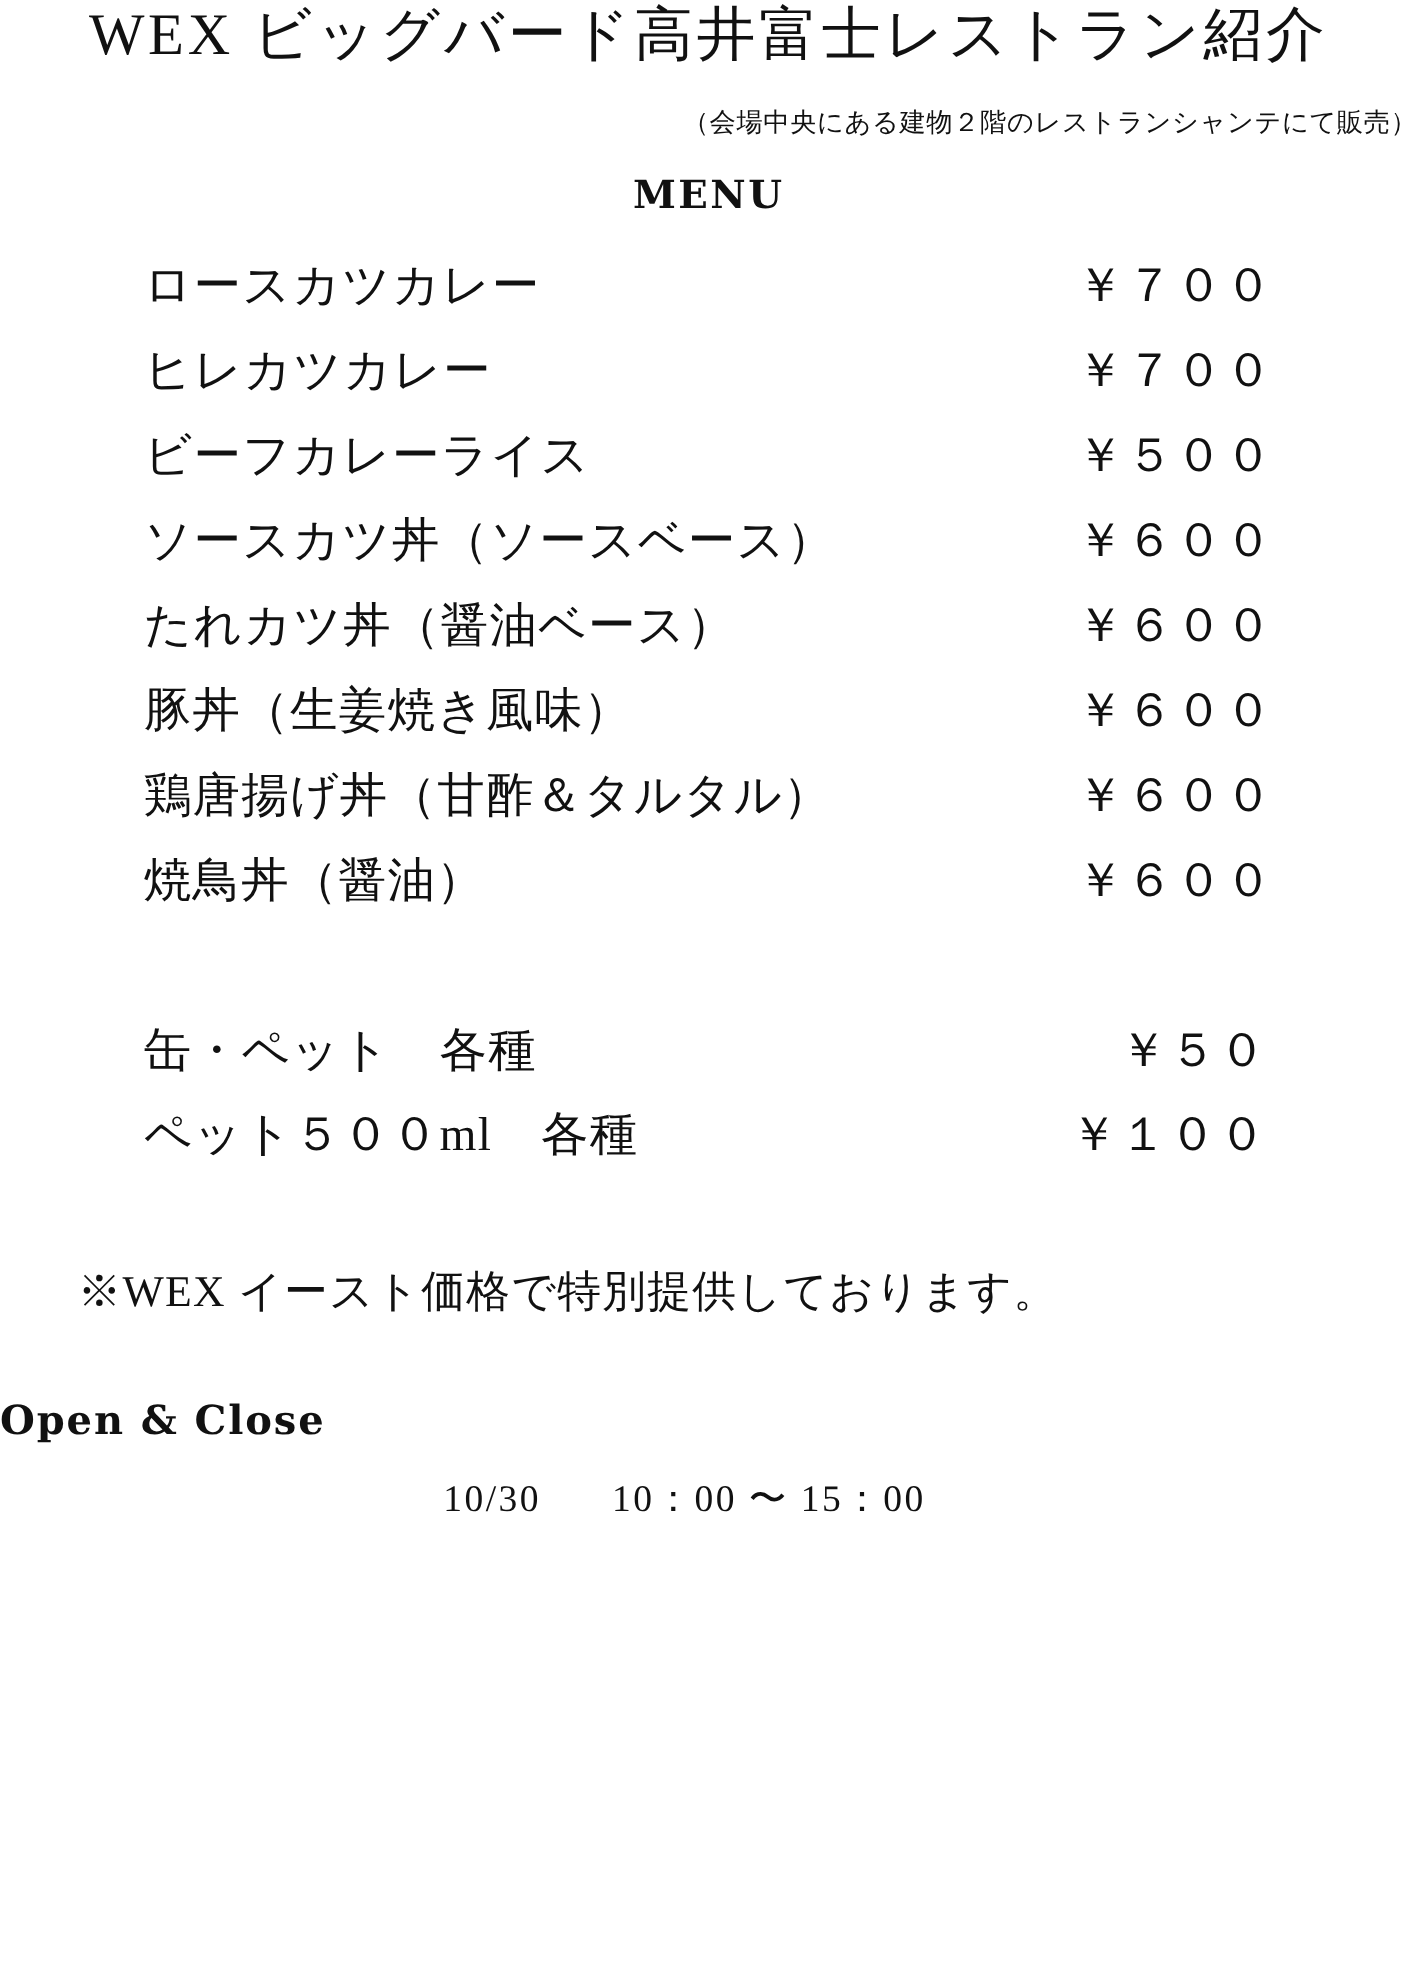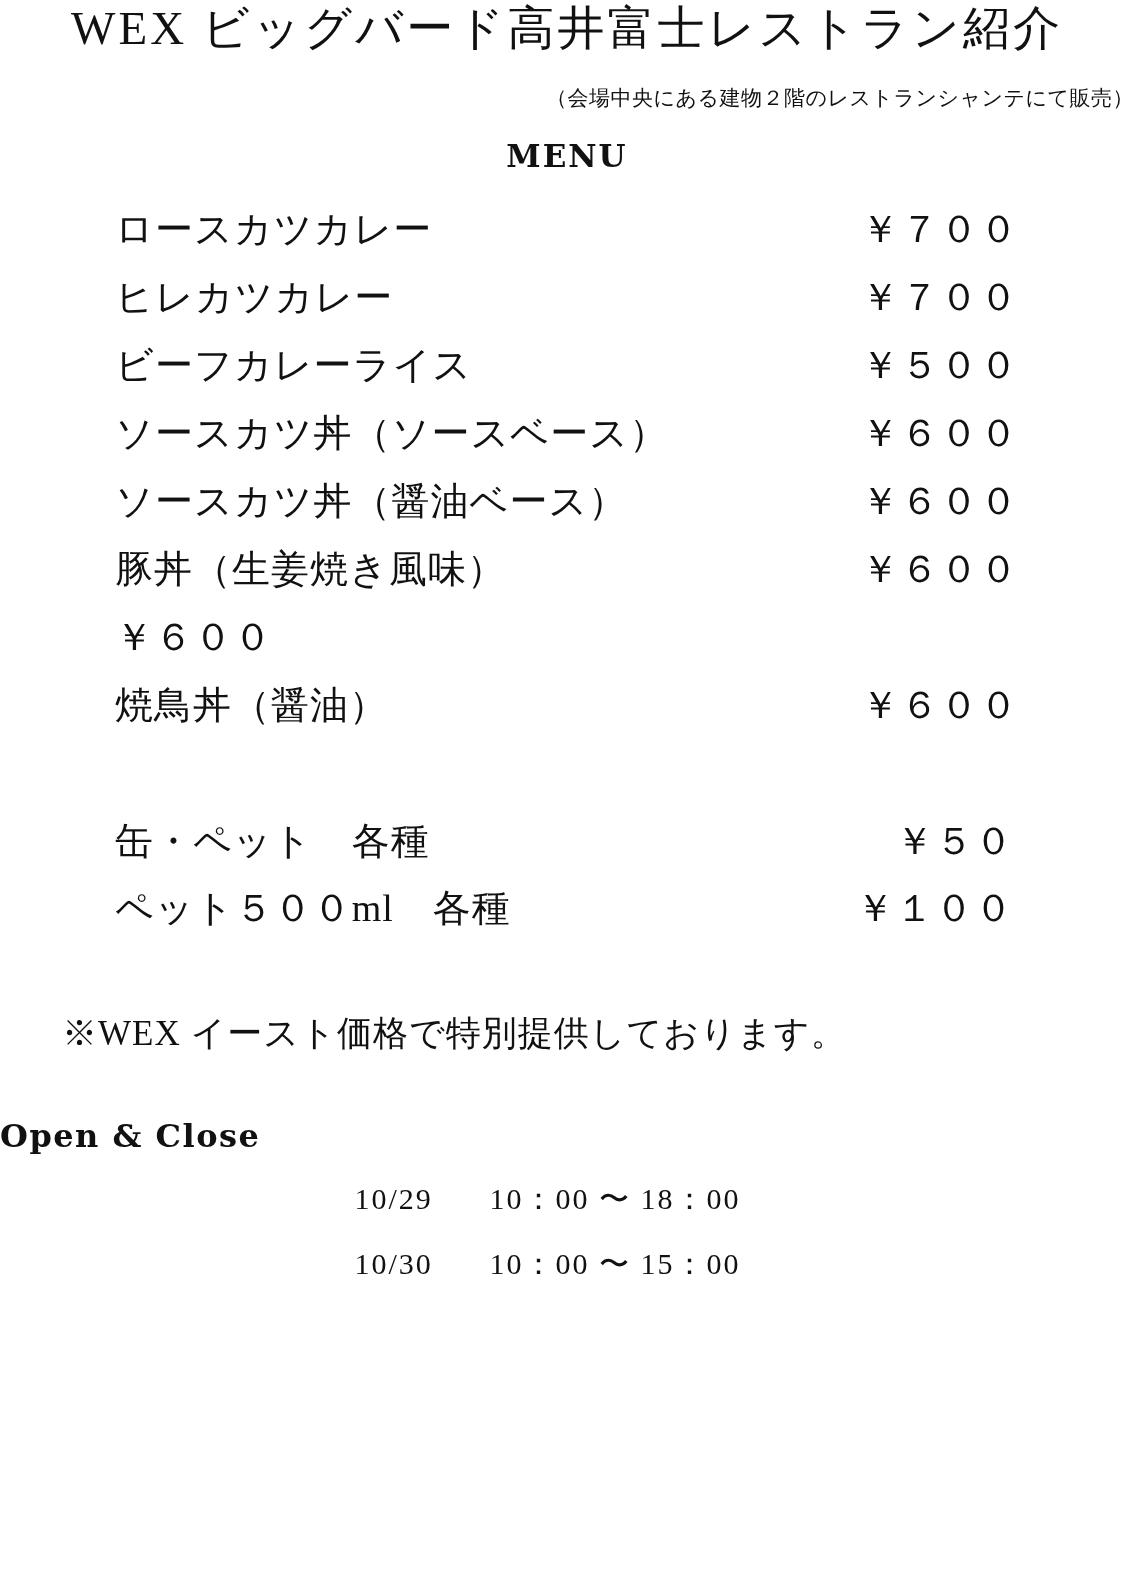--- a/index.html
+++ b/index.html
@@ -161,28 +161,29 @@
     </li>
     <li class="menu-row">
       <span class="item-name">ビーフカレーライス</span>
       <span class="item-price">￥５００</span>
     </li>
     <li class="menu-row">
       <span class="item-name">ソースカツ丼（ソースベース）</span>
       <span class="item-price">￥６００</span>
     </li>
     <li class="menu-row">
-      <span class="item-name">ソースカツ丼（醤油ベース）</span>
+      <span class="item-name">たれカツ丼（醤油ベース）</span>
       <span class="item-price">￥６００</span>
     </li>
     <li class="menu-row">
       <span class="item-name">豚丼（生姜焼き風味）</span>
       <span class="item-price">￥６００</span>
     </li>
     <li class="menu-row">
+      <span class="item-name">鶏唐揚げ丼（甘酢＆タルタル）</span>
       <span class="item-price">￥６００</span>
     </li>
     <li class="menu-row">
       <span class="item-name">焼鳥丼（醤油）</span>
       <span class="item-price">￥６００</span>
     </li>
   </ul>
 
   <div class="drinks-spacer"></div>
 
@@ -196,22 +197,18 @@
       <span class="item-price">￥１００</span>
     </li>
   </ul>
 
   <p class="note">※WEX イースト価格で特別提供しております。</p>
 
   <div class="hours-heading">Open &amp; Close</div>
 
   <ul class="hours-list">
     <li class="hours-row">
-      <span class="hours-date">10/29</span>
-      <span class="hours-time">10：00 〜 18：00</span>
-    </li>
-    <li class="hours-row">
       <span class="hours-date">10/30</span>
       <span class="hours-time">10：00 〜 15：00</span>
     </li>
   </ul>
 
 </div>
 
 </body></html>

